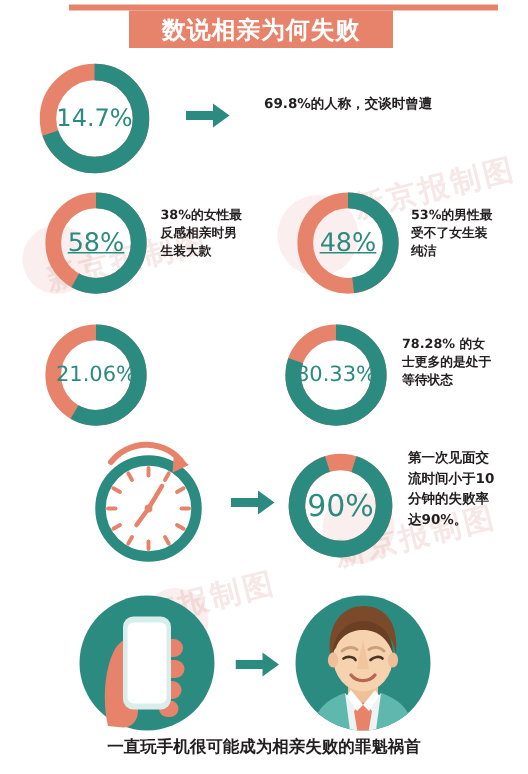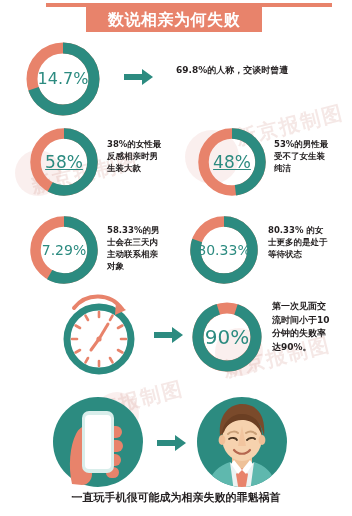--- a/index.html
+++ b/index.html
@@ -171,32 +171,31 @@
   </div>
   <div class="side-text" style="left:274px; top:14px; width:58px;">53%的男性最受不了女生装纯洁</div>
 </div>
 
 <div class="row" style="top:212px; height:76px;">
   <div class="donut" style="position:absolute; left:26px; top:0px; width:76px; height:76px;">
     <svg width="76" height="76" viewBox="0 0 76 76">
       <circle cx="38" cy="38" r="28.5" fill="none" stroke="#e8836b" stroke-width="10.5"></circle>
       <circle cx="38" cy="38" r="28.5" fill="none" stroke="#2c8b80" stroke-width="10.5" stroke-dasharray="104.4 74.7" transform="rotate(-90 38 38)"></circle>
     </svg>
-    <div class="donut-label" style="font-size:14px;">7.29%</div>
-  </div>
-  <div class="side-text" style="left:107px; top:12px; width:58px;">58.33%的男士会在三天内主动联系相亲对象</div>
+    <div class="donut-label" style="font-size:14px;">21.06%</div>
+  </div>
 
   <div class="donut" style="position:absolute; left:186px; top:0px; width:76px; height:76px;">
     <svg width="76" height="76" viewBox="0 0 76 76">
       <circle cx="38" cy="38" r="28.5" fill="none" stroke="#e8836b" stroke-width="10.5"></circle>
       <circle cx="38" cy="38" r="28.5" fill="none" stroke="#2c8b80" stroke-width="10.5" stroke-dasharray="143.8 35.3" transform="rotate(-90 38 38)"></circle>
     </svg>
     <div class="donut-label" style="font-size:14px;">80.33%</div>
   </div>
-  <div class="side-text" style="left:268px; top:12px; width:62px;">80.33% 的女士更多的是处于等待状态</div>
+  <div class="side-text" style="left:268px; top:12px; width:62px;">78.28% 的女士更多的是处于等待状态</div>
 </div>
 
 <div class="row" style="top:292px; height:86px;">
 
   <div class="circle-illu" style="left:58px; top:0px;">
     <svg width="86" height="86" viewBox="0 0 86 86">
       <circle cx="41" cy="47" r="32" fill="none" stroke="#2c8b80" stroke-width="7"></circle>
 
       <g stroke="#e8836b" stroke-width="2.6" stroke-linecap="round">
         <line x1="41" y1="20" x2="41" y2="25"></line>

